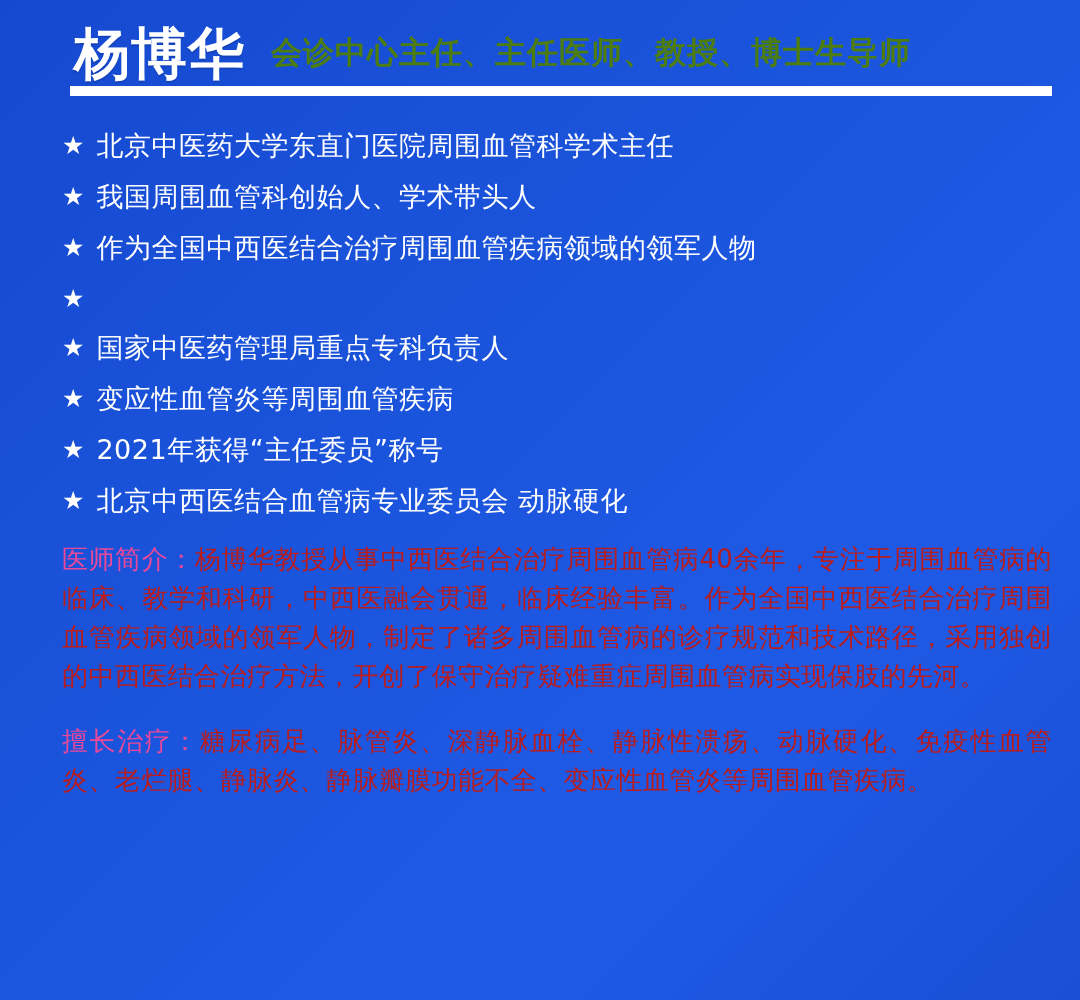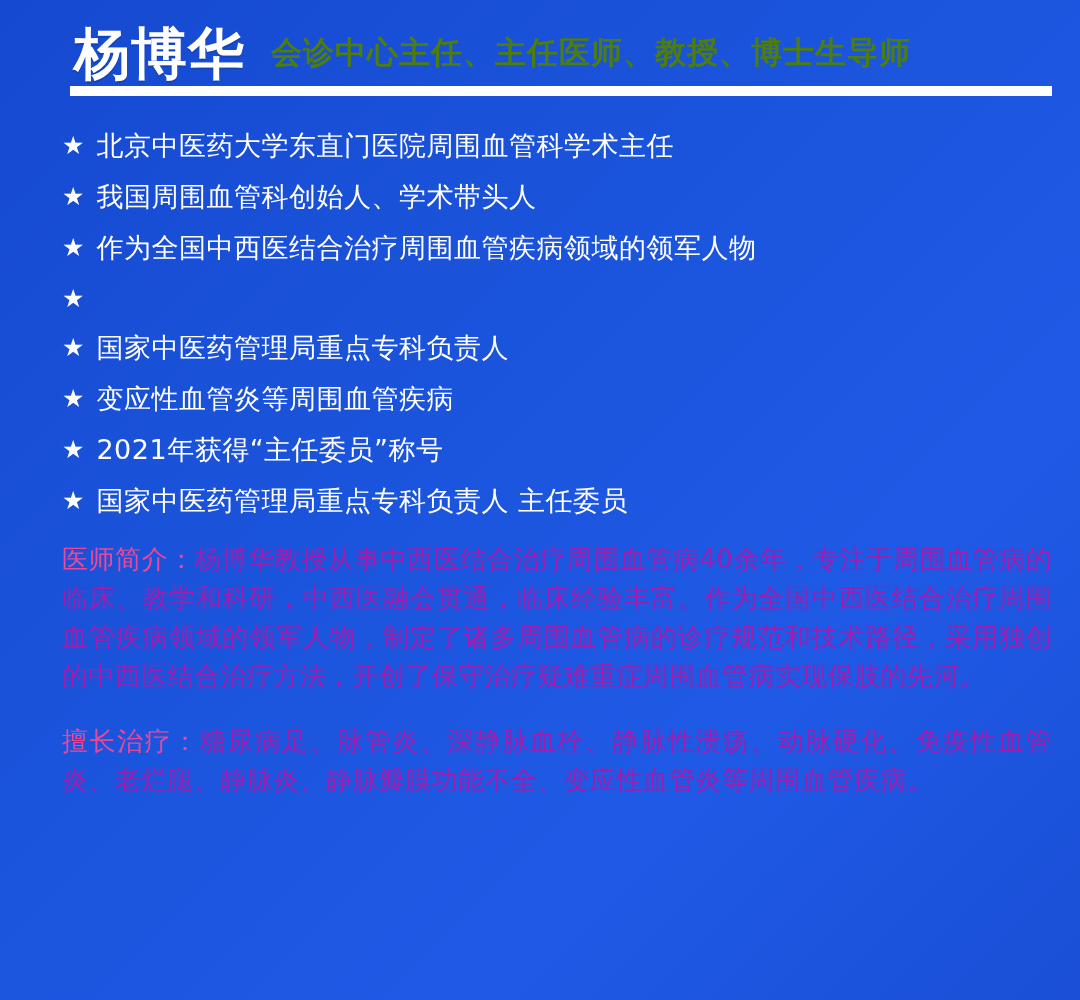--- a/index.html
+++ b/index.html
@@ -98,21 +98,21 @@
     letter-spacing: 0.4px;
   }
   .section + .section {
     margin-top: 6px;
   }
   .section-label {
     color: #ec4899;
     font-family: "DejaVu Sans", "Liberation Sans", sans-serif;
   }
   .section-body {
-    color: #a21caf;
+    color: #b91c1c;
   }
 </style>
 </head>
 <body>
 
 <div class="header">
   <div class="header-bar"></div>
   <div class="doctor-name">杨博华</div>
   <div class="doctor-title">会诊中心主任、主任医师、教授、博士生导师</div>
 </div>
@@ -140,21 +140,21 @@
   <li class="credential-item">
     <span class="star-icon">★</span>
     <span class="credential-text">变应性血管炎等周围血管疾病</span>
   </li>
   <li class="credential-item">
     <span class="star-icon">★</span>
     <span class="credential-text">2021年获得“主任委员”称号</span>
   </li>
   <li class="credential-item">
     <span class="star-icon">★</span>
-    <span class="credential-text">国家中医药管理局重点专科负责人 主任委员</span>
+    <span class="credential-text">北京中西医结合血管病专业委员会 动脉硬化</span>
   </li>
 </ul>
 
 <p class="section">
   <span class="section-label">医师简介：</span><span class="section-body">杨博华教授从事中西医结合治疗周围血管病40余年，专注于周围血管病的临床、教学和科研，中西医融会贯通，临床经验丰富。作为全国中西医结合治疗周围血管疾病领域的领军人物，制定了诸多周围血管病的诊疗规范和技术路径，采用独创的中西医结合治疗方法，开创了保守治疗疑难重症周围血管病实现保肢的先河。</span>
 </p>
 
 <p class="section">
   <span class="section-label">擅长治疗：</span><span class="section-body">糖尿病足、脉管炎、深静脉血栓、静脉性溃疡、动脉硬化、免疫性血管炎、老烂腿、静脉炎、静脉瓣膜功能不全、变应性血管炎等周围血管疾病。</span>
 </p>

